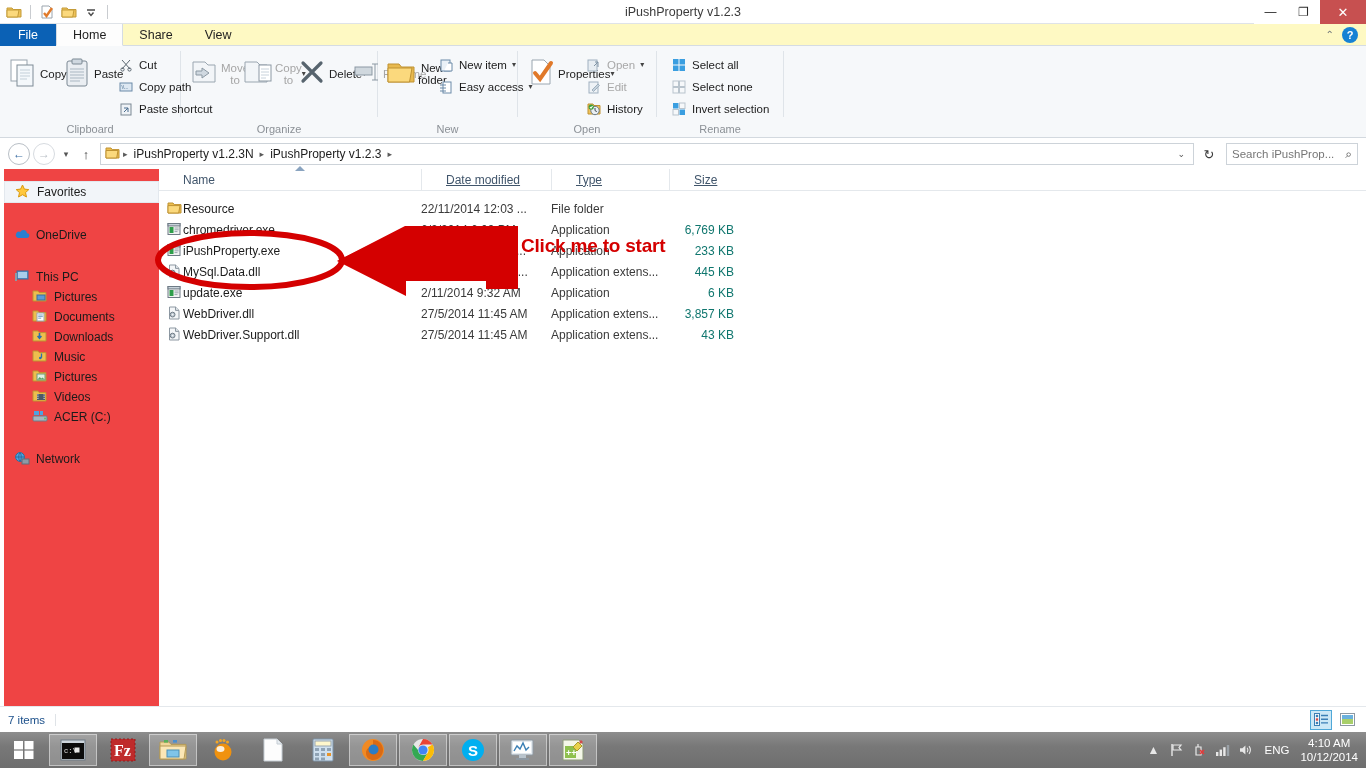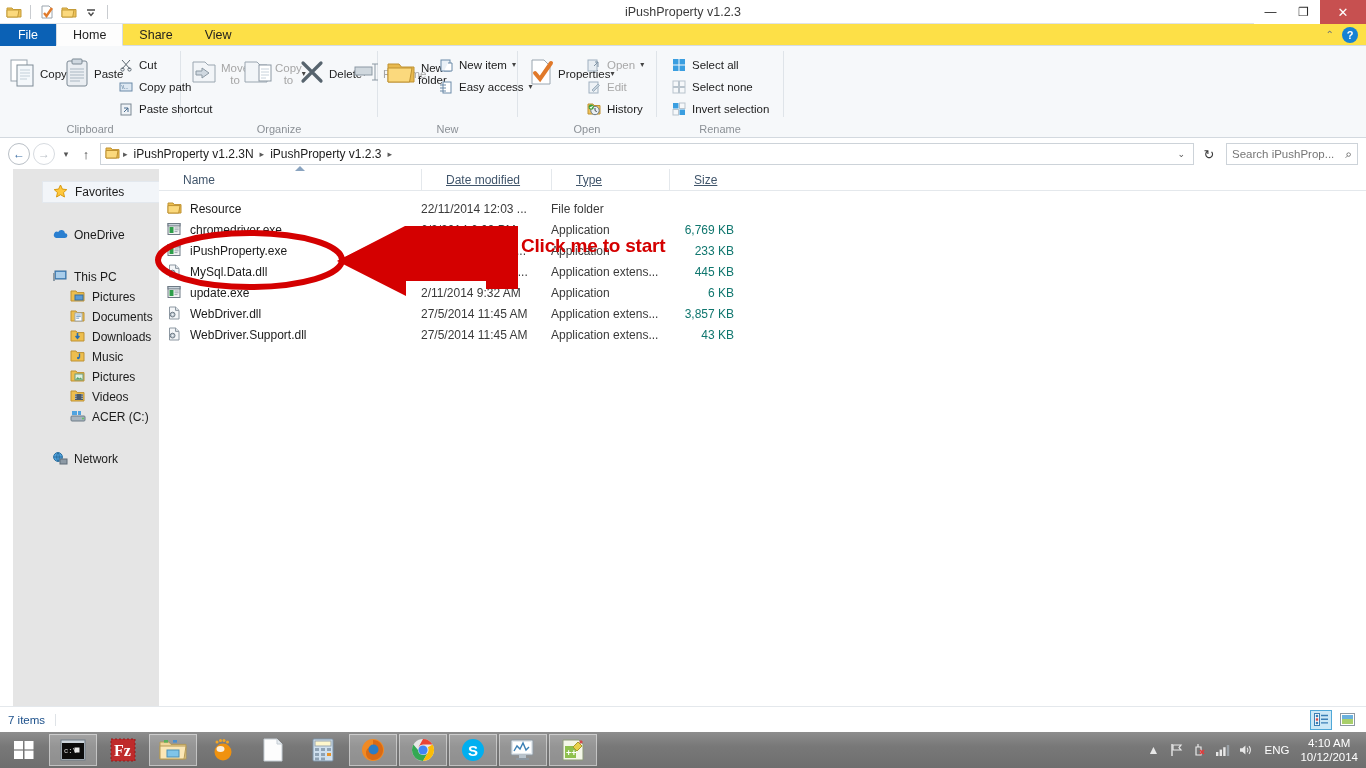--- a/index.html
+++ b/index.html
@@ -27,21 +27,21 @@
   .wbtns { position: absolute; right: 0; top: 0; display: flex; height: 24px; }
   .wbtn {
     width: 33px; height: 24px; display: flex; align-items: center; justify-content: center;
     font-size: 12px; color: #2b2b2b; background: #ffffff;
   }
   .wbtn.close { width: 46px; background: #c75050; color: #fff; font-size: 13px; }
 
   
   .tabrow {
     position: absolute; top: 24px; left: 0; width: 1366px; height: 22px;
-    background: #fde047; display: flex; align-items: stretch;
+    background: #fef9c3; display: flex; align-items: stretch;
     border-bottom: 1px solid #d5dce3;
   }
   .tab {
     display: flex; align-items: center; justify-content: center;
     font-size: 12.5px; color: #1f1f1f; padding: 0 16px; height: 22px;
   }
   .tab.file { background: #0b61b5; color: #fff; width: 56px; padding: 0; }
   .tab.active {
     background: #fdfdfd; border-left: 1px solid #d5dce3; border-right: 1px solid #d5dce3;
     border-bottom: 1px solid #fdfdfd; margin-bottom: -1px; color: #1f1f1f;
@@ -112,22 +112,22 @@
   .searchbox {
     width: 132px; height: 22px; border: 1px solid #cdd3d9; background: #fff;
     display: flex; align-items: center; padding: 0 5px; font-size: 11.5px; color: #767676;
     margin-left: 6px;
   }
   .searchbox .mag { margin-left: auto; font-size: 12px; color: #555; }
 
   
   .content { position: absolute; top: 169px; left: 0; width: 1366px; height: 537px; background: #fff; }
   .navpane {
-    position: absolute; left: 13px; top: 0; width: 158px; height: 537px;
-    background: #e5e5e5; border-right: 1px solid #e2e6ea; padding-top: 12px; padding-left: 29px;
+    position: absolute; left: 4px; top: 0; width: 158px; height: 537px;
+    background: #ef4444; border-right: 1px solid #e2e6ea; padding-top: 12px;
   }
   .nav-item {
     display: flex; align-items: center; gap: 6px; height: 20px;
     font-size: 12px; color: #1b1b1b; padding-left: 10px;
   }
   .nav-item.sel { background: #f2f5f9; border: 1px solid #e3e8ee; height: 22px; margin-right: 2px; }
   .nav-item.child { padding-left: 28px; }
   .nav-gap { height: 22px; }
   .nav-ico { width: 16px; height: 16px; position: relative; flex: none; }
 
@@ -137,21 +137,21 @@
     border-bottom: 1px solid #e4e8ec; font-size: 12px; color: #40556b;
   }
   .colhdr .ch { padding-left: 24px; position: relative; height: 22px; line-height: 22px; }
   .colhdr .ch + .ch { border-left: 1px solid #e4e8ec; text-decoration: underline; }
   .sortmark {
     position: absolute; left: 136px; top: -3px; width: 0; height: 0;
     border-left: 5px solid transparent; border-right: 5px solid transparent;
     border-bottom: 5px solid #8aa4c0;
   }
   .row { display: flex; align-items: center; height: 21px; font-size: 12px; color: #1b1b1b; }
-  .row .c-name { width: 262px; display: flex; align-items: center; gap: 7px; padding-left: 8px; }
+  .row .c-name { width: 262px; display: flex; align-items: center; gap: 0; padding-left: 8px; }
   .row .c-date { width: 130px; color: #3a3a3a; }
   .row .c-type { width: 118px; color: #3a3a3a; }
   .row .c-size { width: 65px; text-align: right; color: #0f766e; }
   .fico { width: 16px; height: 16px; position: relative; flex: none; }
 
   
   .statusbar {
     position: absolute; top: 706px; left: 0; width: 1366px; height: 26px;
     background: #ffffff; border-top: 1px solid #e4e8ec;
     display: flex; align-items: center; padding: 0 8px;

